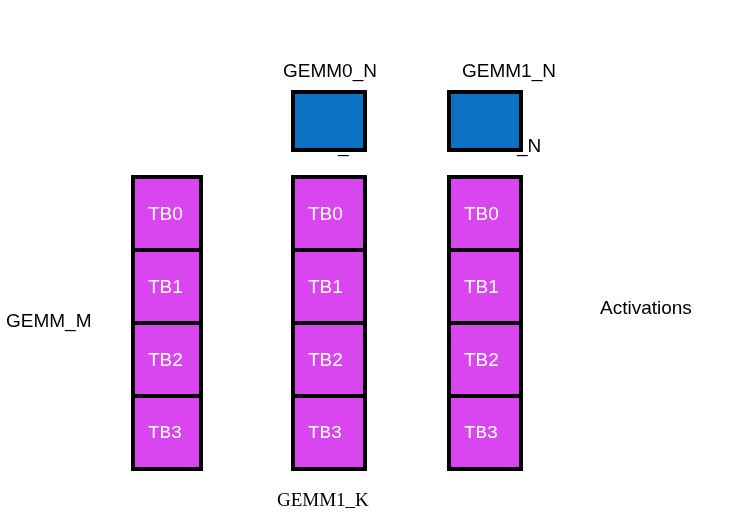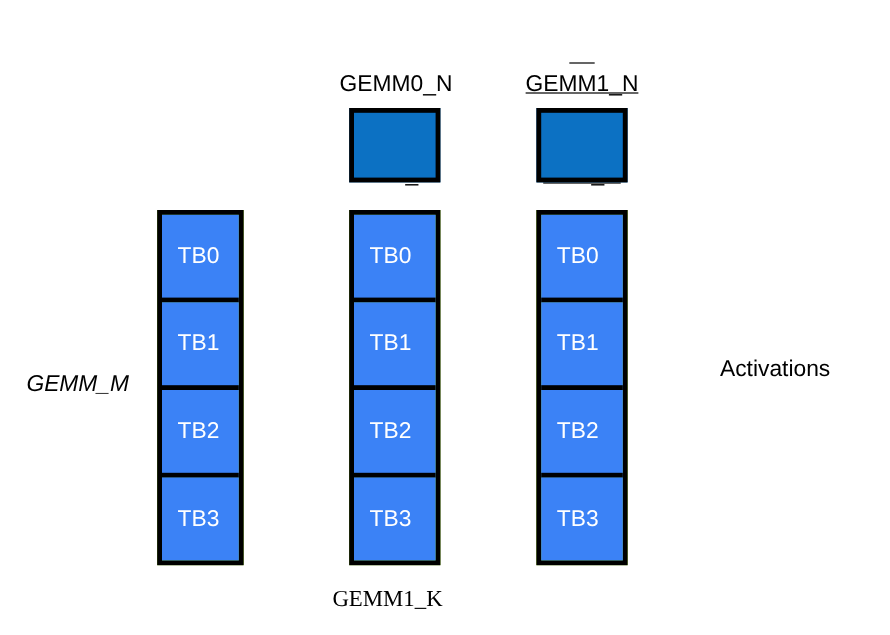--- a/index.html
+++ b/index.html
@@ -53,44 +53,45 @@
   .act-column {
     position: absolute;
     border: 4px solid #000000;
     box-sizing: border-box;
     background: #76b900;
     display: flex;
     flex-direction: column;
   }
   .act-cell {
     flex: 1 1 0;
-    background: #3b82f6;
+    background: #d946ef;
     border-bottom: 4px solid #000000;
     box-sizing: border-box;
     display: flex;
     align-items: center;
     color: #ffffff;
     font-size: 19px;
     padding-left: 13px;
   }
   .act-cell:last-child {
     border-bottom: none;
+    font-family: Liberation Mono, monospace;
   }
 </style>
 </head>
 <body>
 
 <div id="canvas">
 
   <div class="label center gemm-n-label" style="left:250px; top:8px;">
     <span class="ln">GEMM0_N</span>
     <span class="ln">= TB_N</span>
   </div>
 
-  <div class="label center gemm-n-label" style="left:405px; top:8px;text-decoration:underline;">
+  <div class="label center gemm-n-label" style="left:429px; top:8px;">
     <span class="ln">GEMM1_N</span>
     <span class="ln">= TB_N</span>
   </div>
 
   <div class="weight-box" style="left:291px; top:90px; width:76px; height:62px;"></div>
 
   <div class="weight-box" style="left:447px; top:90px; width:76px; height:62px;"></div>
 
   <div class="act-column" style="left:131px; top:175px; width:72px; height:296px;">
     <div class="act-cell">
@@ -130,21 +131,21 @@
       <span>TB1</span>
     </div>
     <div class="act-cell">
       <span>TB2</span>
     </div>
     <div class="act-cell">
       <span>TB3</span>
     </div>
   </div>
 
-  <div class="label" style="left:22px; top:309px;font-style:italic;">GEMM_M</div>
+  <div class="label" style="left:6px; top:309px;">GEMM_M</div>
 
 
   <div class="label" style="left:600px; top:296px;">Activations</div>
 
 
   <div class="label" style="left:277px; top:488px;font-family:Liberation Serif, serif;">GEMM1_K</div>
 
 </div>
 
 </body></html>

